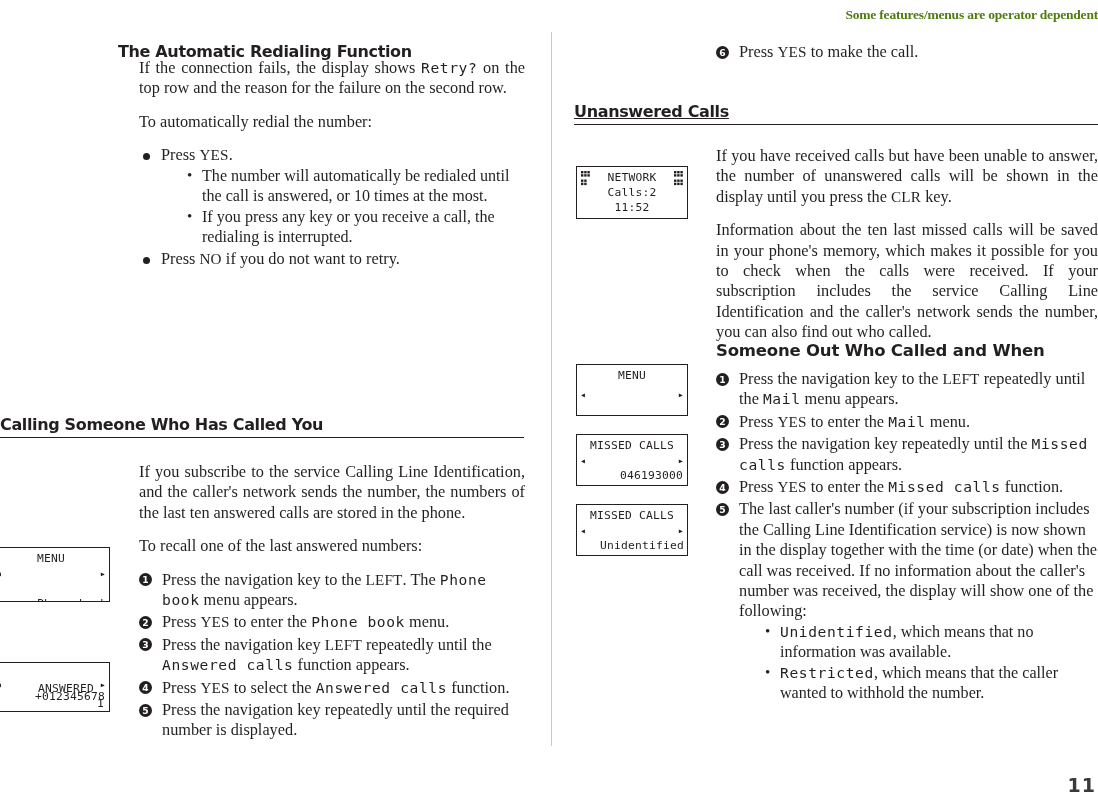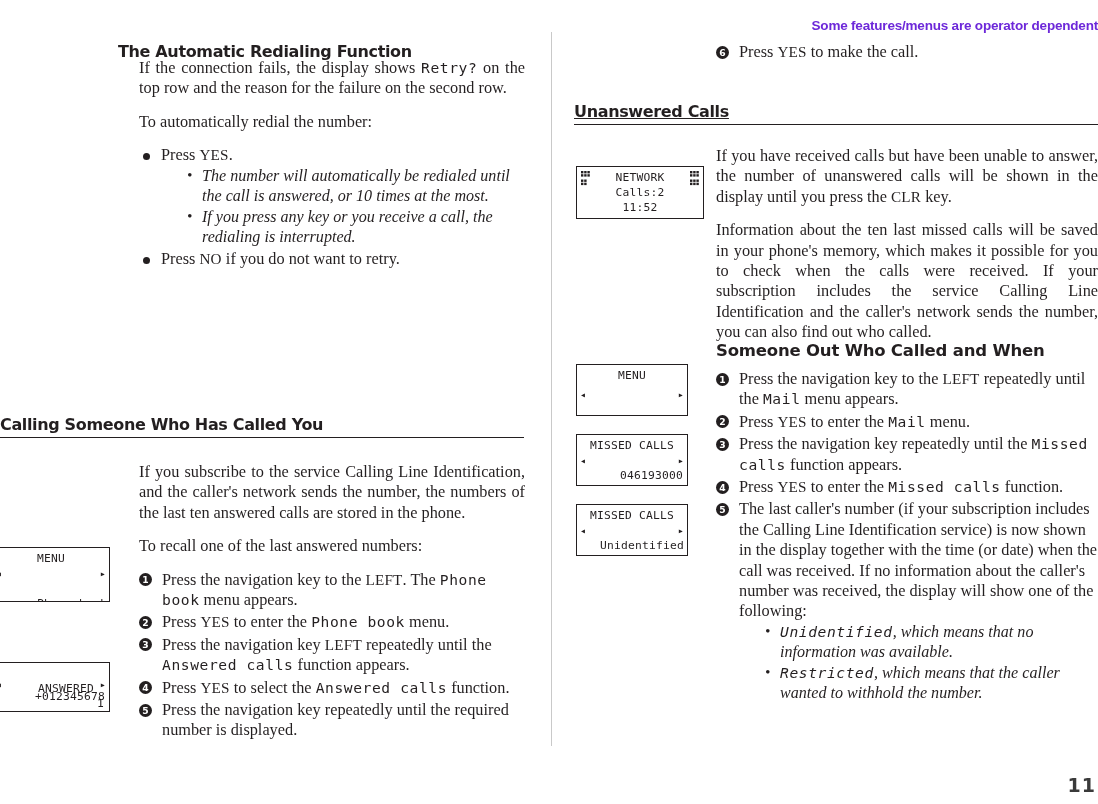--- a/index.html
+++ b/index.html
@@ -24,26 +24,26 @@
     left: 551px;
     top: 32px;
     width: 1px;
     height: 714px;
     background: #c9c9c9;
   }
 
   .running-head {
     position: absolute;
     right: 0px;
-    top: 18px;
-    font-family: Liberation Sans, sans-serif;
+    top: 7px;
+    font-family: Liberation Serif, serif;
     font-size: 13.5px;
     font-weight: 600;
     letter-spacing: -0.2px;
-    color: #6d28d9;
+    color: #4d7c0f;
     white-space: nowrap;
   }
 
   .page-number {
     position: absolute;
     right: 2px;
     bottom: 8px;
     font-family: "DejaVu Sans", sans-serif;
     font-size: 19px;
     font-weight: 600;
@@ -125,21 +125,20 @@
     width: 7px;
     height: 7px;
     border-radius: 50%;
     background: #231f20;
   }
 
   ul.sublist {
     list-style: none;
     margin: 0 0 0 26px;
     padding: 0;
-    font-style: italic;
   }
   ul.sublist > li {
     position: relative;
     padding-left: 15px;
     font-size: 16.1px;
     line-height: 20.2px;
     margin-bottom: 1px;
     text-align: left;
   }
   ul.sublist > li::before {
@@ -217,21 +216,21 @@
   .lcd .ind-right {
     position: absolute;
     width: 9px;
   }
   .lcd .ind-left { left: 4px; top: 4px; }
   .lcd .ind-right { right: 4px; top: 4px; }
 
   
   #lcd-menu-phonebook { left: -8px;  top: 547px;  width: 118px; height: 55px; }
   #lcd-answered       { left: -8px;  top: 662px;  width: 118px; height: 50px; }
-  #lcd-network        { left: 576px; top: 166px;  width: 128px; height: 53px; }
+  #lcd-network        { left: 576px; top: 166px;  width: 112px; height: 53px; }
   #lcd-menu-mail      { left: 576px; top: 364px;  width: 112px; height: 52px; }
   #lcd-missed-1       { left: 576px; top: 434px;  width: 112px; height: 52px; }
   #lcd-missed-2       { left: 576px; top: 504px;  width: 112px; height: 52px; }
 
   
   #left-col-head   { position: absolute; left: 118px; top: 43px;  width: 406px; }
   #left-col-body   { position: absolute; left: 139px; top: 58px;  width: 386px; }
   #left-sec2-head  { position: absolute; left: 0px;   top: 416px; width: 524px; }
   #left-sec2-body  { position: absolute; left: 139px; top: 462px; width: 386px; }
 

